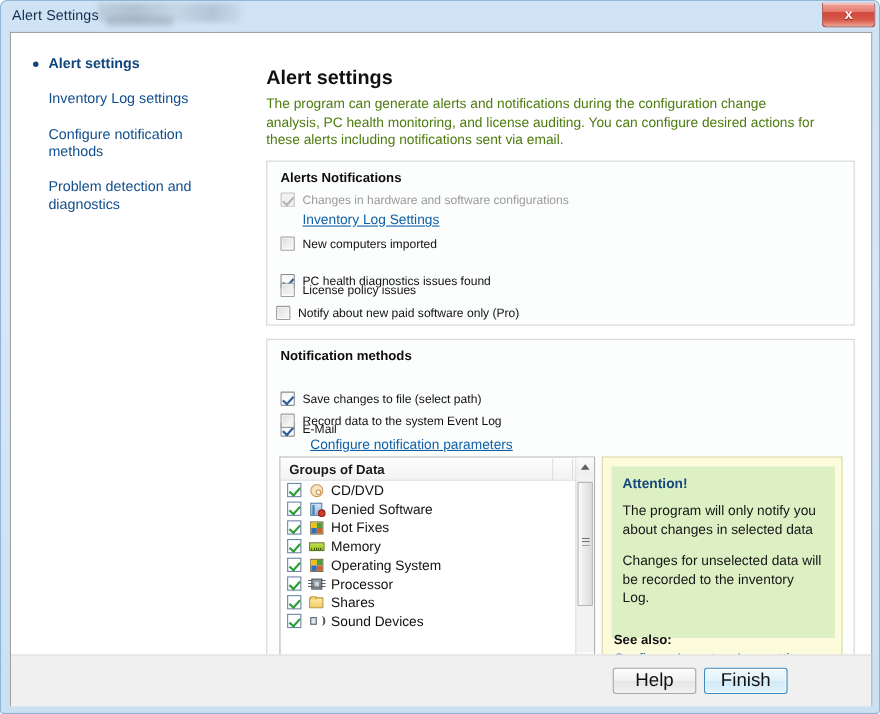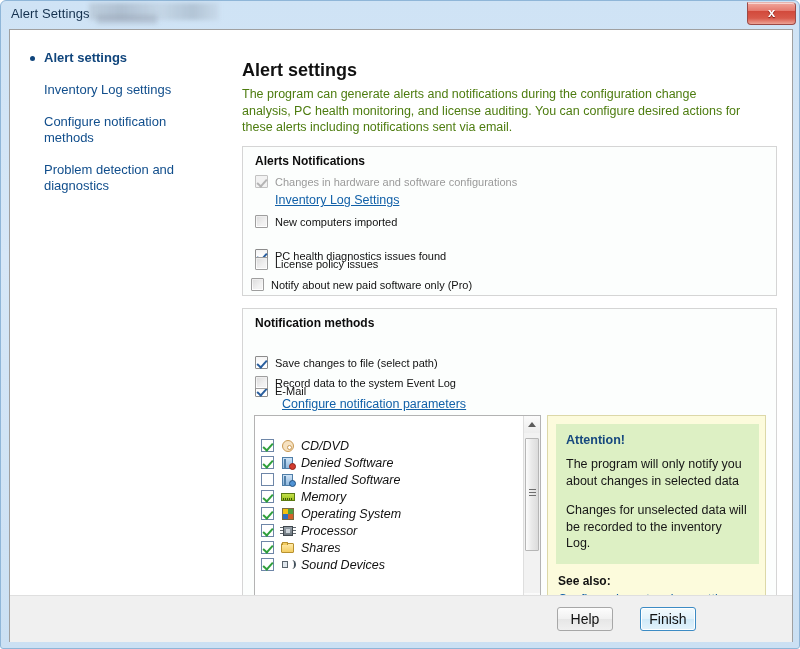--- a/index.html
+++ b/index.html
@@ -268,21 +268,20 @@
     overflow: hidden;
   }
   .litem {
     display: flex;
     align-items: center;
     height: 17px;
     padding-left: 6px;
     font-size: 12.5px;
     color: #111111;
     cursor: pointer;
-    font-style: italic;
   }
   .lcheck {
     position: relative;
     width: 13px; height: 13px;
     box-sizing: border-box;
     border: 1px solid #6e86a8;
     background: #ffffff;
     margin-right: 6px;
     flex: 0 0 auto;
   }
@@ -457,21 +456,21 @@
     position: absolute;
     left: 304px; top: 106px;
     width: 219px; height: 196px;
     box-sizing: border-box;
     background: #fcfbdc;
     border: 1px solid #dcd8a8;
   }
   .attn-inner {
     position: absolute;
     left: 8px; top: 8px;
-    width: 203px; height: 140px;
+    width: 203px; height: 156px;
     box-sizing: border-box;
     background: #ddf0c4;
     padding: 9px 10px 0 10px;
   }
   .attn-title {
     font-size: 12.5px;
     font-weight: bold;
     color: #16487e;
     margin-bottom: 9px;
   }
@@ -494,23 +493,23 @@
     font-size: 12.5px;
     color: #1160a8;
     text-decoration: underline;
     cursor: pointer;
   }
 
   
   .btn {
     position: absolute;
     top: 11px;
-    width: 56px; height: 24px;
-    box-sizing: border-box;
-    font-size: 14px;
+    width: 76px; height: 24px;
+    box-sizing: border-box;
+    font-size: 17px;
     color: #111111;
     background: linear-gradient(to bottom, #fdfdfd 0%, #f1f1f1 48%, #e6e6e6 50%, #f0f0f0 100%);
     border: 1px solid #a7a7a7;
     border-radius: 3px;
     text-align: center;
     line-height: 22px;
     cursor: pointer;
   }
   #btn-help   { left: 547px; }
   #btn-finish {
@@ -601,20 +600,25 @@
           <span>Save changes to file (select path)</span>
         </div>
         <div class="cbrow" style="left:12px; top:67px;">
           <span class="cbox unchecked"></span>
           <span>Record data to the system Event Log</span>
         </div>
 
         <div class="link" style="left:11px; top:88px;margin-left:28px;">Configure notification parameters</div>
 
         <div class="listwrap">
+          <div class="list-header">
+            <div class="list-header-label">Groups of Data</div>
+            <div class="col-div" style="left:247px;"></div>
+            <div class="col-div" style="left:265px;"></div>
+          </div>
 
           <div class="list-body">
 
             <div class="litem">
               <span class="lcheck on"></span>
               <span class="licon">
                   <i class="ic-cd"></i>
                 </span>
               <span>CD/DVD</span>
             </div>
@@ -622,29 +626,33 @@
             <div class="litem">
               <span class="lcheck on"></span>
               <span class="licon">
                   <i class="ic-sw"></i>
                   <i class="ic-badge-red"></i>
                 </span>
               <span>Denied Software</span>
             </div>
 
 
-
             <div class="litem">
-              <span class="lcheck"></span>
+              <span class="lcheck on"></span>
               <span class="licon">
-                  <i class="ic-sw"></i>
-                  <i class="ic-badge-blue"></i>
-                </span>
-              <span>Installed Software</span>
+                <i class="ic-quad">
+                    <i style="background:#f2c10f"></i>
+                    <i style="background:#4f9f3f"></i>
+                    <i style="background:#2f6fbf"></i>
+                    <i style="background:#d2622a"></i>
+                  </i>
+              </span>
+              <span>Hot Fixes</span>
             </div>
+
 
             <div class="litem">
               <span class="lcheck on"></span>
               <span class="licon">
                   <i class="ic-mem"></i>
                 </span>
               <span>Memory</span>
             </div>
 
             <div class="litem">

